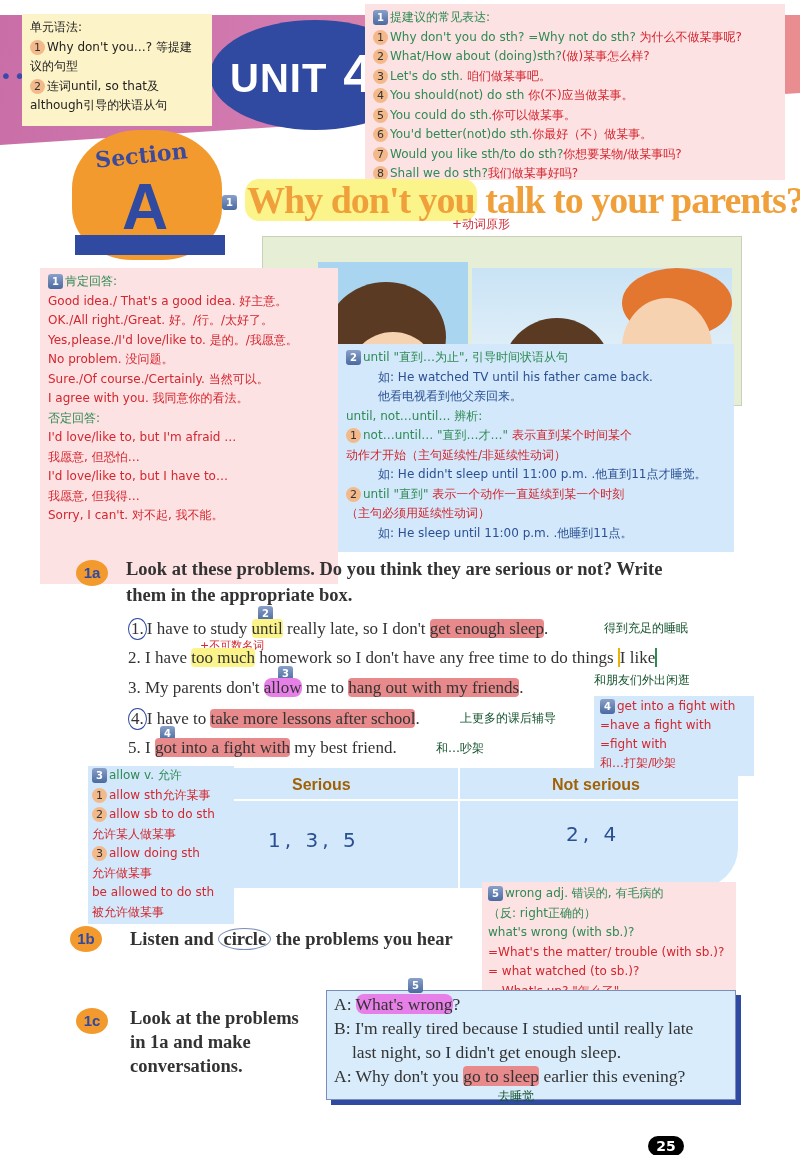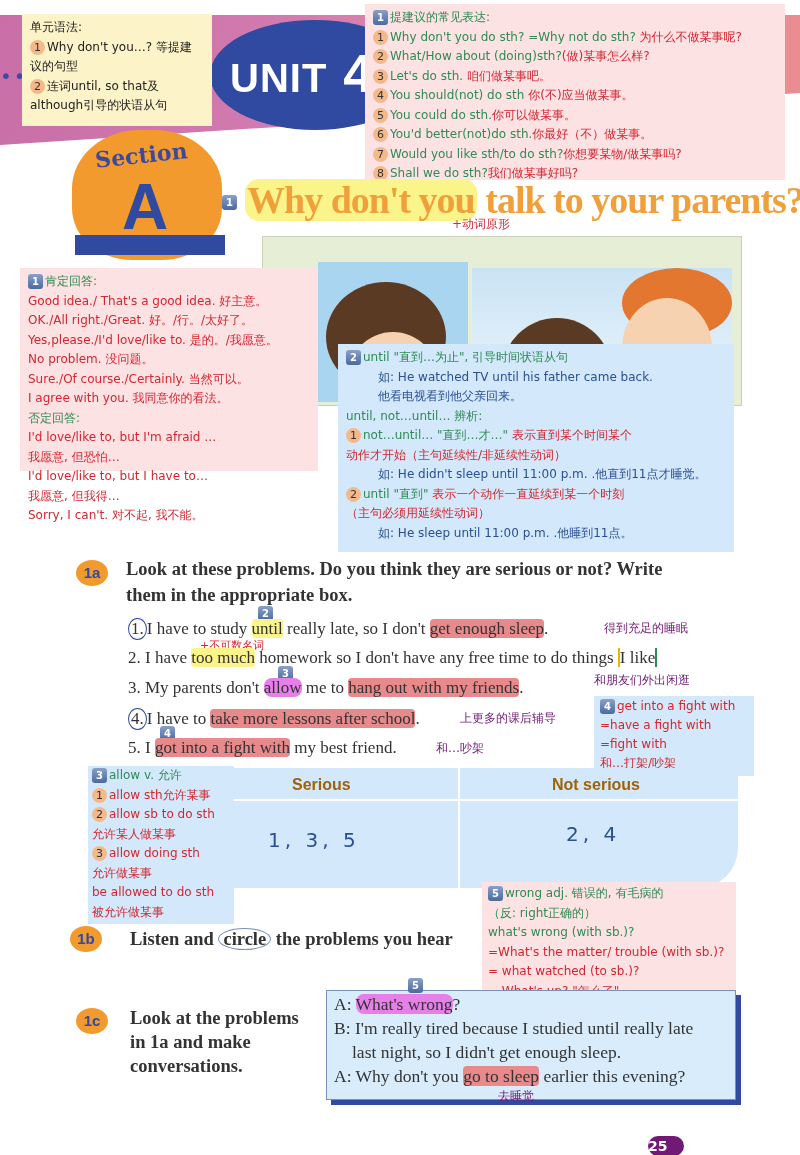--- a/index.html
+++ b/index.html
@@ -53,34 +53,34 @@
 
   
   .act-badge { position: absolute; width: 32px; height: 26px; border-radius: 50%; background: #f39a2e; color: #2f4aa0;
     font-family: "Liberation Sans", sans-serif; font-weight: bold; font-size: 15px; text-align: center; line-height: 26px; }
   .instr { position: absolute; font-family: "Liberation Serif", serif; font-weight: bold; font-size: 18.5px; color: #333; line-height: 26px; }
   .prob { position: absolute; left: 128px; font-family: "Liberation Serif", serif; font-size: 17px; color: #333; white-space: nowrap; }
   .hl-red { background: #e88a8c; border-radius: 4px; }
   .hl-yel { background: #fbf48a; border-radius: 4px; }
   .hl-mag { background: #e77fe8; border-radius: 8px; }
   .circ { display: inline-block; border: 1px solid #2f4aa0; border-radius: 50%; padding: 0 2px; }
-  .purple-note { position: absolute; color: #701a75; font-size: 12px; white-space: nowrap; }
+  .purple-note { position: absolute; color: #14532d; font-size: 12px; white-space: nowrap; }
   .small-red { position: absolute; color: #d3262e; font-size: 11px; white-space: nowrap; }
 
   
   .table { left: 228px; top: 768px; width: 510px; height: 120px; background: #d3e9fb; border-radius: 0 0 40px 0; }
   .th { position: absolute; top: 776px; font-family: "Liberation Sans", sans-serif; font-weight: bold; font-size: 16px; color: #a16207; }
   .hdr-line { left: 228px; top: 799px; width: 510px; height: 2px; background: #ffffff; }
   .col-line { left: 458px; top: 768px; width: 2px; height: 120px; background: #ffffff; }
   .tcell { position: absolute; font-size: 20px; color: #2a4f93; letter-spacing: 4px; }
 
   
   .conv { left: 326px; top: 990px; width: 410px; height: 110px; background: #d8ecfb; border: 1px solid #7a8fb8; box-shadow: 5px 5px 0 #2f4aa0; }
   .conv-line { position: absolute; font-family: "Liberation Serif", serif; font-size: 17.5px; color: #333; white-space: nowrap; }
-  .page-num { left: 648px; top: 1136px; width: 36px; height: 20px; background: #701a75; border-radius: 10px; color: #fff; font-weight: bold; font-size: 14px; text-align: left; line-height: 20px; }
+  .page-num { left: 648px; top: 1136px; width: 36px; height: 20px; background: #000000; border-radius: 10px; color: #fff; font-weight: bold; font-size: 14px; text-align: center; line-height: 20px; }
 </style>
 </head>
 <body>
 
 <div class="abs banner"></div>
 <div class="abs dots">•••</div>
 <div class="abs unit-oval"></div>
 <div class="abs unit-text"><span class="small">UNIT</span> <span>4</span></div>
 
 <div class="abs star-blob"></div>
@@ -116,21 +116,21 @@
 <div class="abs panel1">
   <div class="hair" style="left:8px;top:20px;width:120px;height:110px;"></div>
   <div class="face" style="left:30px;top:70px;width:90px;height:90px;"></div>
 </div>
 <div class="abs panel2">
   <div class="hair" style="left:30px;top:50px;width:110px;height:110px;"></div>
   <div class="ginger" style="left:150px;top:0px;width:110px;height:70px;"></div>
   <div class="face" style="left:150px;top:30px;width:90px;height:100px;"></div>
 </div>
 
-<div class="note note-pink red" style="left:20px;top:268px;width:298px;height:203px;">
+<div class="note note-pink red" style="left:40px;top:268px;width:298px;height:316px;">
   <div class="line green"><span class="nbadge">1</span><span>肯定回答:</span></div>
   <div class="line">Good idea./ That's a good idea. 好主意。</div>
   <div class="line">OK./All right./Great. 好。/行。/太好了。</div>
   <div class="line">Yes,please./I'd love/like to. 是的。/我愿意。</div>
   <div class="line">No problem. 没问题。</div>
   <div class="line">Sure./Of course./Certainly. 当然可以。</div>
   <div class="line">I agree with you. 我同意你的看法。</div>
   <div class="line green">否定回答:</div>
   <div class="line">I'd love/like to, but I'm afraid …</div>
   <div class="line">我愿意, 但恐怕…</div>

